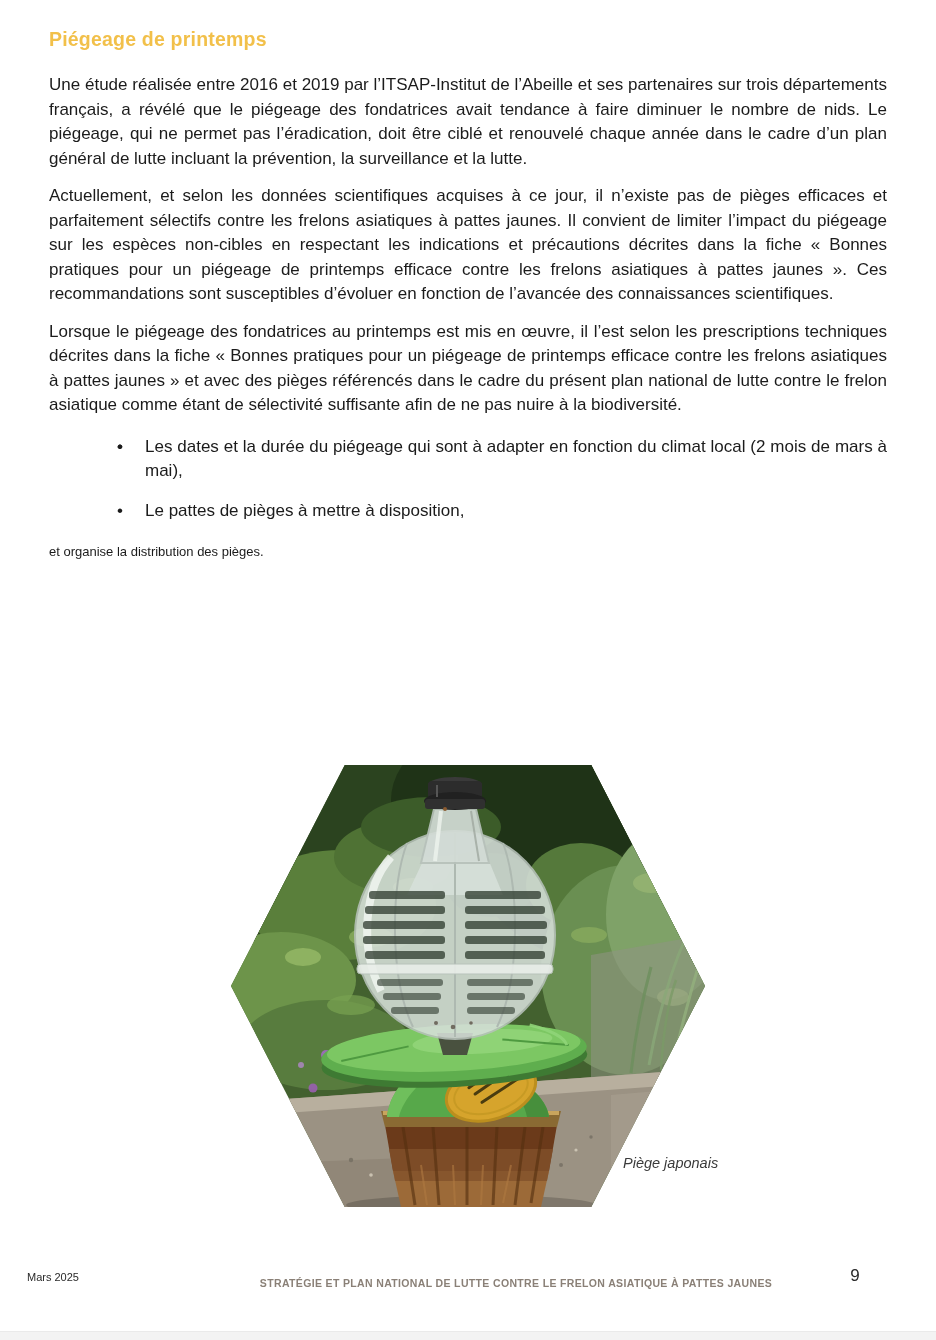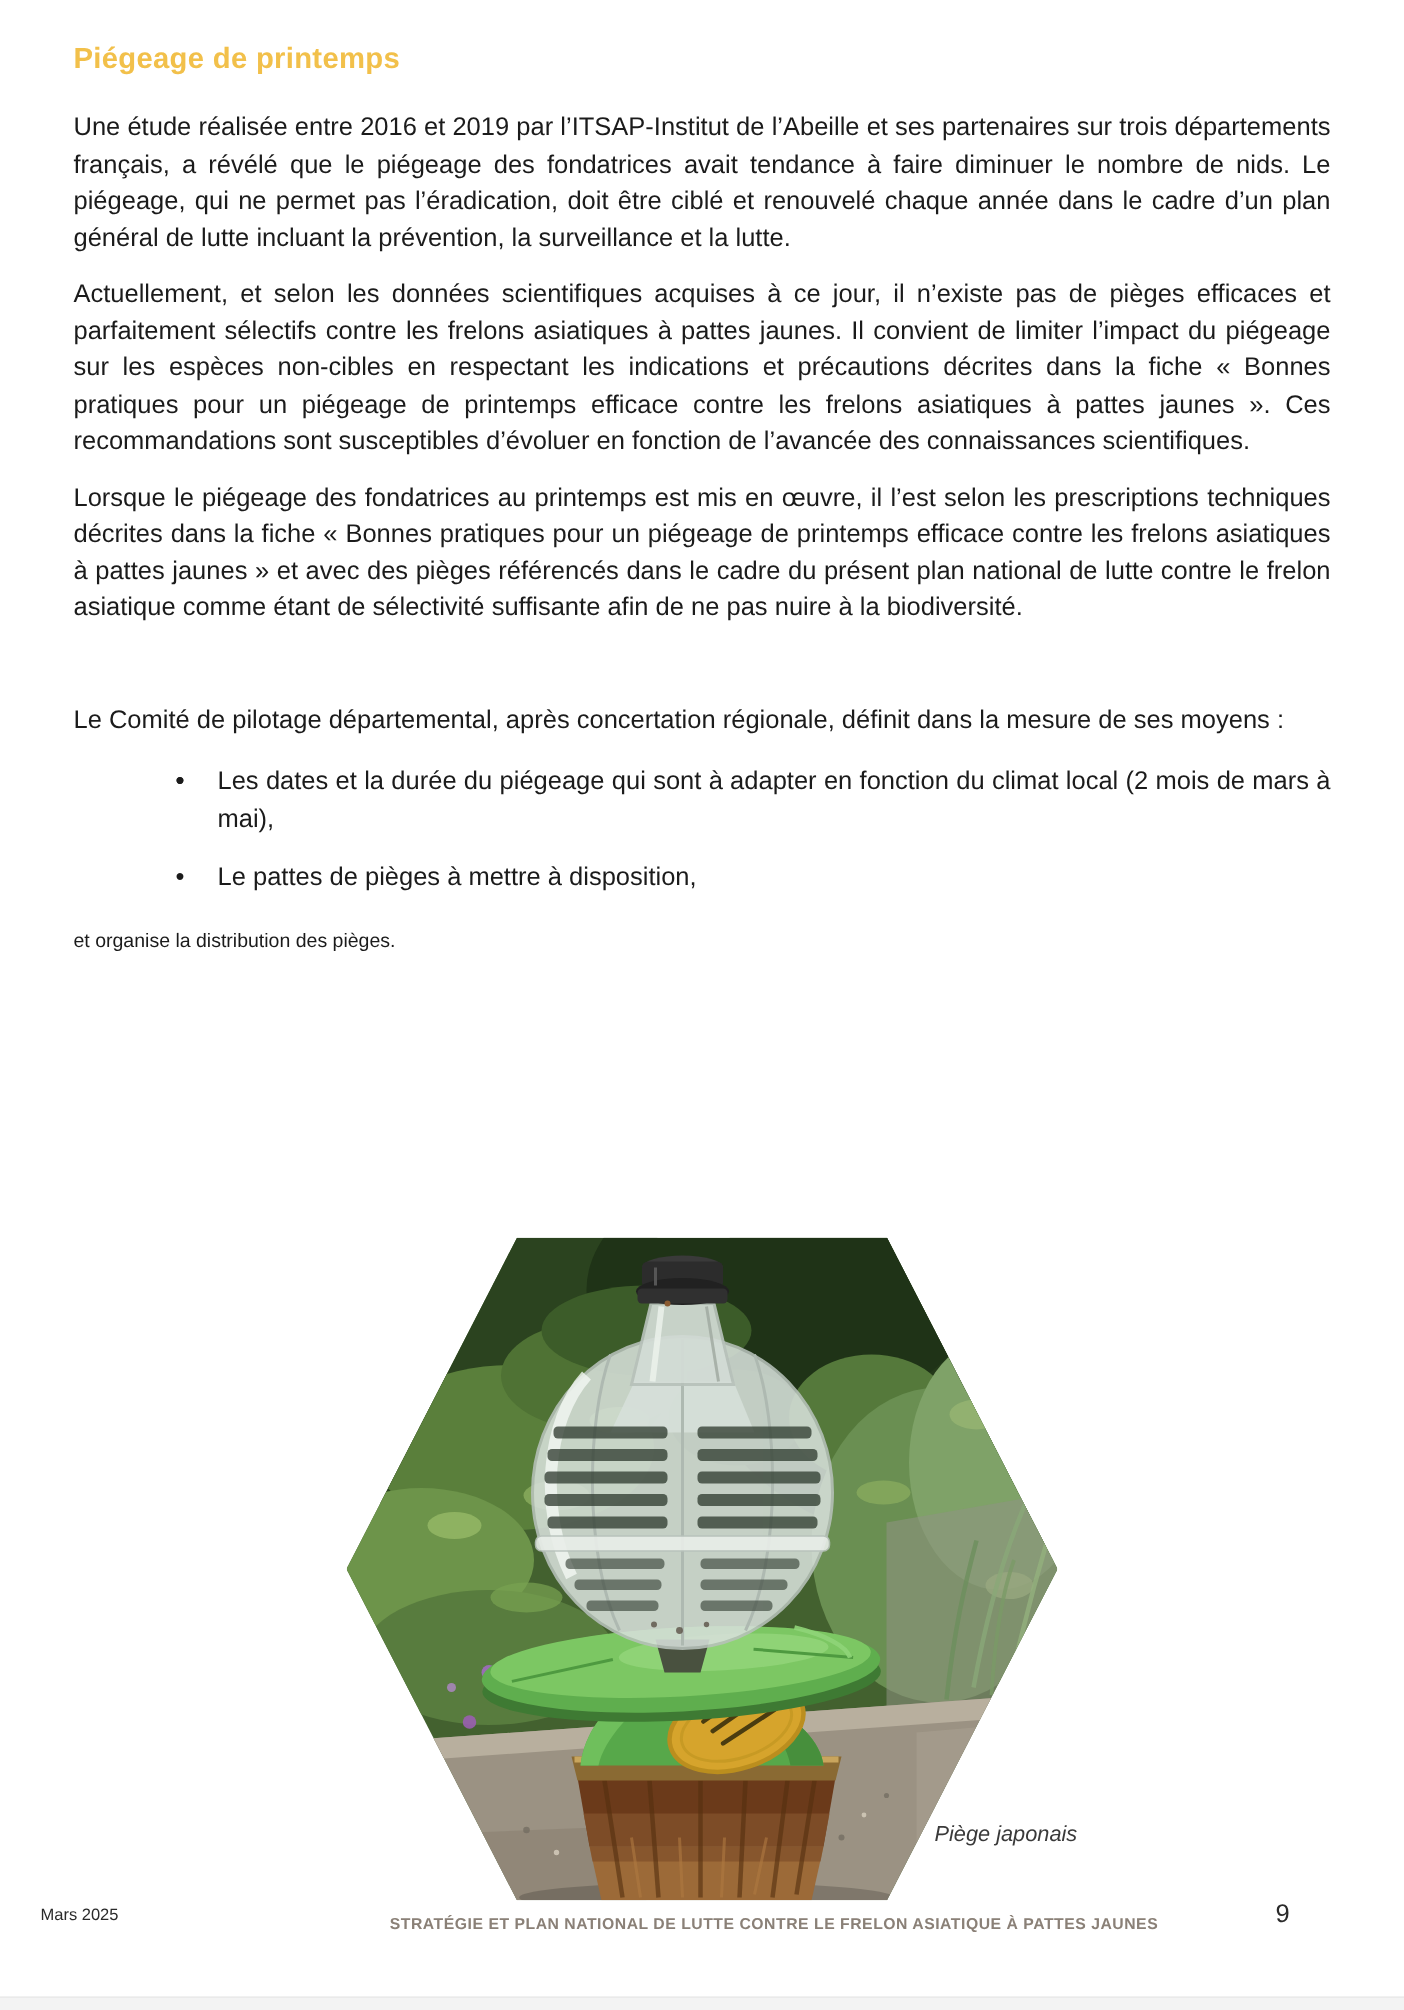--- a/index.html
+++ b/index.html
@@ -31,21 +31,21 @@
   }
   ul.bullet-list li{
     position:relative;padding-left:28px;margin-bottom:15px;
     font-size:17px;line-height:24.5px;text-align:justify;
   }
   ul.bullet-list li .bullet-glyph{
     position:absolute;left:0;top:0;font-size:17px;
   }
   p.closing-par{margin:17px 0 0 0;font-size:13px;line-height:24.5px;}
   .photo-row{
-    position:absolute;left:231px;top:825px;width:474px;height:379px;
+    position:absolute;left:231px;top:765px;width:474px;height:379px;
   }
   .hexagon-photo{
     position:absolute;left:0;top:0;width:474px;height:442px;
     clip-path:polygon(24% 0%, 76% 0%, 100% 50%, 76% 100%, 24% 100%, 0% 50%);
     overflow:hidden;
   }
   .hexagon-photo svg{display:block;}
   .photo-caption{
     position:absolute;left:392px;top:390px;
     font-size:14.5px;font-style:italic;color:#3a3a3a;
@@ -75,21 +75,20 @@
 <body>
 
 <div class="page">
 
   <div class="content">
     <h1 class="section-title">Piégeage de printemps</h1>
 
     <p class="body-par">Une étude réalisée entre 2016 et 2019 par l’ITSAP-Institut de l’Abeille et ses partenaires sur trois départements français, a révélé que le piégeage des fondatrices avait tendance à faire diminuer le nombre de nids. Le piégeage, qui ne permet pas l’éradication, doit être ciblé et renouvelé chaque année dans le cadre d’un plan général de lutte incluant la prévention, la surveillance et la lutte.</p>
     <p class="body-par">Actuellement, et selon les données scientifiques acquises à ce jour, il n’existe pas de pièges efficaces et parfaitement sélectifs contre les frelons asiatiques à pattes jaunes. Il convient de limiter l’impact du piégeage sur les espèces non-cibles en respectant les indications et précautions décrites dans la fiche « Bonnes pratiques pour un piégeage de printemps efficace contre les frelons asiatiques à pattes jaunes ». Ces recommandations sont susceptibles d’évoluer en fonction de l’avancée des connaissances scientifiques.</p>
     <p class="body-par">Lorsque le piégeage des fondatrices au printemps est mis en œuvre, il l’est selon les prescriptions techniques décrites dans la fiche « Bonnes pratiques pour un piégeage de printemps efficace contre les frelons asiatiques à pattes jaunes » et avec des pièges référencés dans le cadre du présent plan national de lutte contre le frelon asiatique comme étant de sélectivité suffisante afin de ne pas nuire à la biodiversité.</p>
-    <p class="body-par gap-above">Le Comité de pilotage départemental, après concertation régionale, définit dans la mesure de ses moyens :</p>
 
     <ul class="bullet-list">
       <li>
         <span class="bullet-glyph">•</span>
       </li>
       <li>
         <span class="bullet-glyph">•</span>
         <span>Les dates et la durée du piégeage qui sont à adapter en fonction du climat local (2 mois de mars à mai),</span>
       </li>
       <li>

